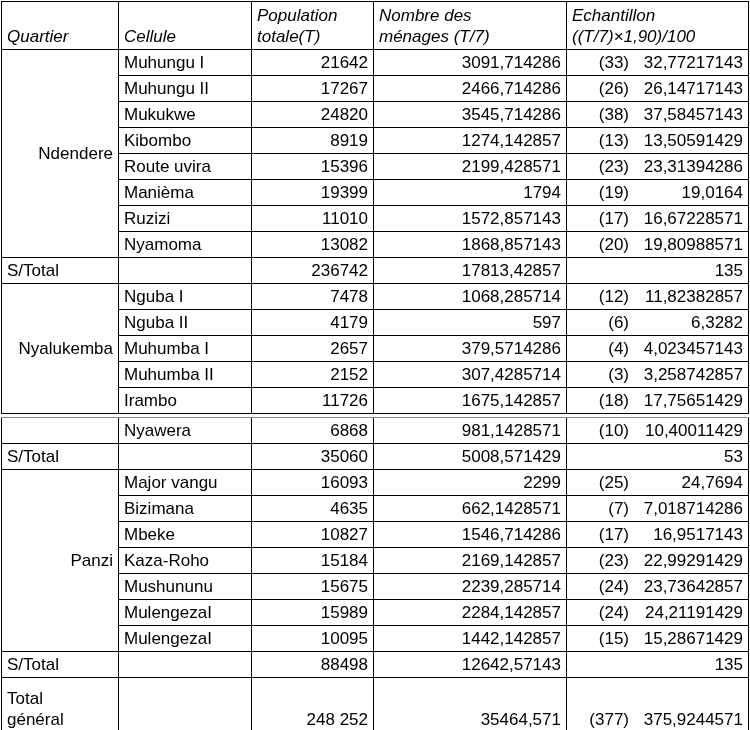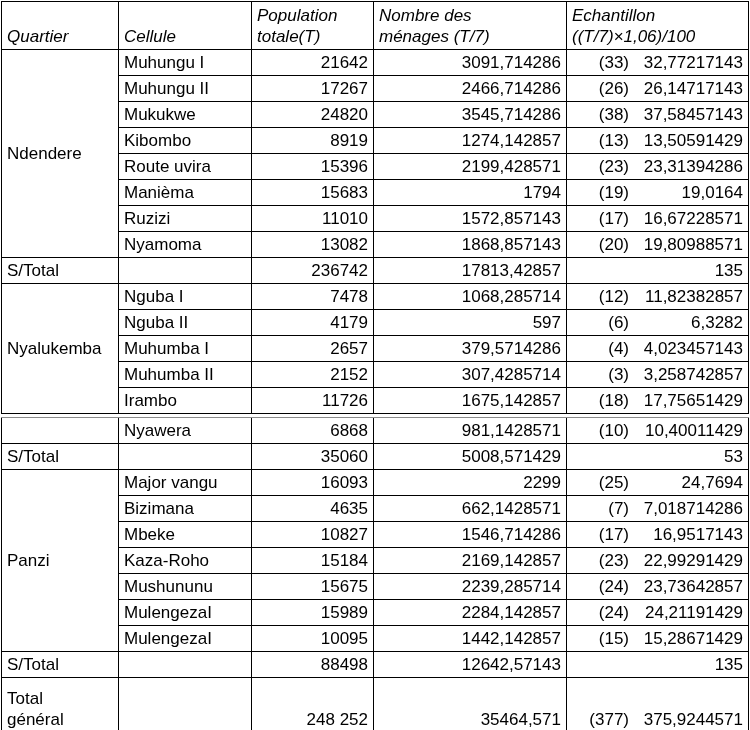--- a/index.html
+++ b/index.html
@@ -28,21 +28,21 @@
     font-weight: normal;
     text-align: left;
     background: #ffffff;
   }
   thead th { height: 48px; font-style: italic; }
   tr.data { height: 26px; }
   tr.grand { height: 55px; }
   td.num { text-align: right; }
   td.quartier {
     vertical-align: middle;
-    text-align: left;
+    text-align: right;
   }
   
   tr.gap td {
     height: 4px;
     padding: 0;
     border-left: none;
     border-right: none;
     border-top: 1px solid #000000;
     border-bottom: 1px solid #8a8a8a;
   }
@@ -68,21 +68,21 @@
   </colgroup>
   <thead>
     <tr>
       <th>Quartier</th>
       <th>Cellule</th>
       <th>Population
 totale(T)</th>
       <th>Nombre des
 ménages (T/7)</th>
       <th>Echantillon
-((T/7)×1,06)/100</th>
+((T/7)×1,90)/100</th>
     </tr>
   </thead>
   <tbody>
       <tr class="data">
         <td class="quartier" rowspan="8">Ndendere</td>
         <td>Muhungu I</td>
         <td class="num">21642</td>
         <td class="num">3091,714286</td>
         <td class="num"><div class="ech"><span class="paren">(33)</span><span class="val">32,77217143</span></div></td>
       </tr>
@@ -105,21 +105,21 @@
         <td class="num"><div class="ech"><span class="paren">(13)</span><span class="val">13,50591429</span></div></td>
       </tr>
       <tr class="data">
         <td>Route uvira</td>
         <td class="num">15396</td>
         <td class="num">2199,428571</td>
         <td class="num"><div class="ech"><span class="paren">(23)</span><span class="val">23,31394286</span></div></td>
       </tr>
       <tr class="data">
         <td>Manièma</td>
-        <td class="num">15683</td>
+        <td class="num">19399</td>
         <td class="num">1794</td>
         <td class="num"><div class="ech"><span class="paren">(19)</span><span class="val">19,0164</span></div></td>
       </tr>
       <tr class="data">
         <td>Ruzizi</td>
         <td class="num">11010</td>
         <td class="num">1572,857143</td>
         <td class="num"><div class="ech"><span class="paren">(17)</span><span class="val">16,67228571</span></div></td>
       </tr>
       <tr class="data">

